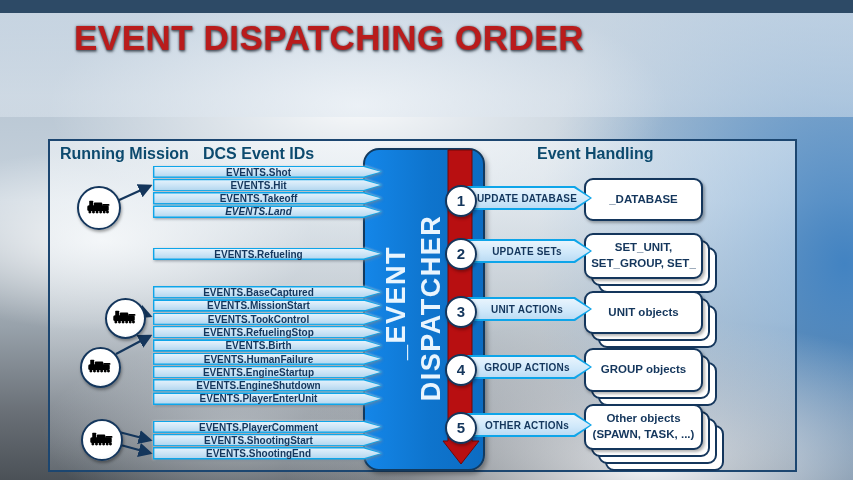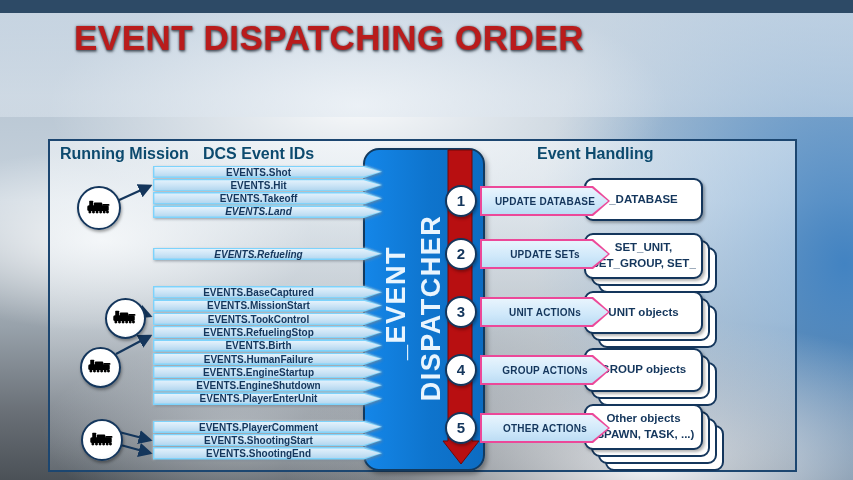--- a/index.html
+++ b/index.html
@@ -34,40 +34,40 @@
     background:linear-gradient(90deg,#1486e8 0%,#0e74cd 55%,#0c6cc2 100%);
     box-shadow:2px 3px 5px rgba(0,0,0,.35);}
   .vword{position:absolute;height:30px;line-height:30px;text-align:center;
     font-weight:bold;color:#e9f5fe;letter-spacing:1.5px;z-index:4;
     transform:rotate(-90deg);white-space:nowrap;}
   #vw1{left:306px;top:288px;width:180px;font-size:27px;}
   #vw2{left:321px;top:293px;width:220px;font-size:27px;}
 
   #overlay{position:absolute;left:0;top:0;width:853px;height:480px;z-index:3;pointer-events:none;}
 
-  .evbox{position:absolute;left:153px;width:229px;height:12.5px;background:#7dd3fc;z-index:5;
+  .evbox{position:absolute;left:153px;width:229px;height:12.5px;background:#0ea5e9;z-index:5;
     clip-path:polygon(0 0, calc(100% - 18px) 0, 100% 50%, calc(100% - 18px) 100%, 0 100%);}
   .evwrap{position:absolute;z-index:5;filter:drop-shadow(1px 1.5px 1.5px rgba(15,35,55,.45)) drop-shadow(0 0 1px rgba(255,255,255,.75));
     left:0;top:0;width:853px;height:0;}
   .evfill{position:absolute;inset:1.4px;background:linear-gradient(180deg,#e4f2fc 0%,#cbe4f6 55%,#b4d7ef 100%);
     clip-path:polygon(0 0, calc(100% - 17px) 0, 100% 50%, calc(100% - 17px) 100%, 0 100%);}
   .evtext{position:absolute;left:0;top:0;width:calc(100% - 18px);height:100%;
     text-align:center;font-size:10px;font-weight:bold;color:#14365c;line-height:13px;white-space:nowrap;}
 
   .circle-icon{position:absolute;border-radius:50%;background:radial-gradient(circle at 38% 32%, #ffffff 65%, #e9eff4);
     border:2px solid #14365c;z-index:5;box-shadow:1px 2px 3px rgba(0,0,0,.35);
     display:flex;align-items:center;justify-content:center;}
 
   .numcircle{position:absolute;width:32px;height:32px;border-radius:50%;
     background:radial-gradient(circle at 38% 32%, #ffffff 68%, #eef3f7);
     border:2.5px solid #14365c;box-sizing:border-box;z-index:7;
     font-size:15px;font-weight:bold;color:#14365c;text-align:center;line-height:27px;
     box-shadow:1px 2px 3px rgba(0,0,0,.3);}
 
-  .chev{position:absolute;left:480px;width:130px;height:30px;background:#ec4899;z-index:6;
+  .chev{position:absolute;left:462px;width:130px;height:24px;background:#0ea5e9;z-index:6;
     clip-path:polygon(0 0, calc(100% - 17px) 0, 100% 50%, calc(100% - 17px) 100%, 0 100%);
     filter:drop-shadow(2px 2.5px 2.5px rgba(0,0,0,.35));}
   .chevfill{position:absolute;inset:2px;background:linear-gradient(180deg,#e8f4fd 0%,#cfe8fa 60%,#bcdcf4 100%);
     clip-path:polygon(0 0, calc(100% - 16px) 0, 100% 50%, calc(100% - 16px) 100%, 0 100%);}
   .chevtext{position:absolute;left:20px;top:0;width:calc(100% - 40px);height:100%;
     display:flex;align-items:center;justify-content:center;
     font-size:10px;font-weight:bold;letter-spacing:.2px;color:#14365c;white-space:nowrap;}
 
   .tbox{position:absolute;left:584px;width:119px;border:2px solid #14365c;border-radius:9px;
     background:#ffffff;z-index:5;box-sizing:border-box;
@@ -130,21 +130,21 @@
           <div class="evtext">EVENTS.Takeoff</div>
         </div>
       </div>
       <div class="evwrap">
         <div class="evbox" style="top: 205.4px; font-style: italic;">
           <div class="evfill"></div>
           <div class="evtext">EVENTS.Land</div>
         </div>
       </div>
       <div class="evwrap">
-        <div class="evbox" style="top: 247.5px; font-style: italic;">
+        <div class="evbox" style="top: 247.5px;">
           <div class="evfill"></div>
           <div class="evtext">EVENTS.Refueling</div>
         </div>
       </div>
       <div class="evwrap">
         <div class="evbox" style="top: 286px;">
           <div class="evfill"></div>
           <div class="evtext">EVENTS.BaseCaptured</div>
         </div>
       </div>

